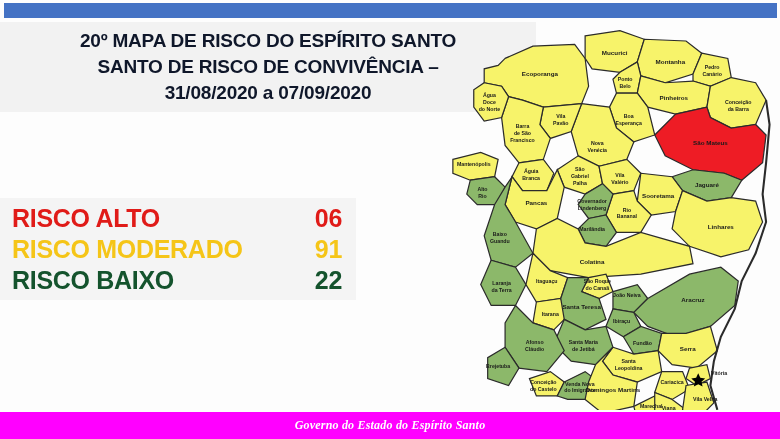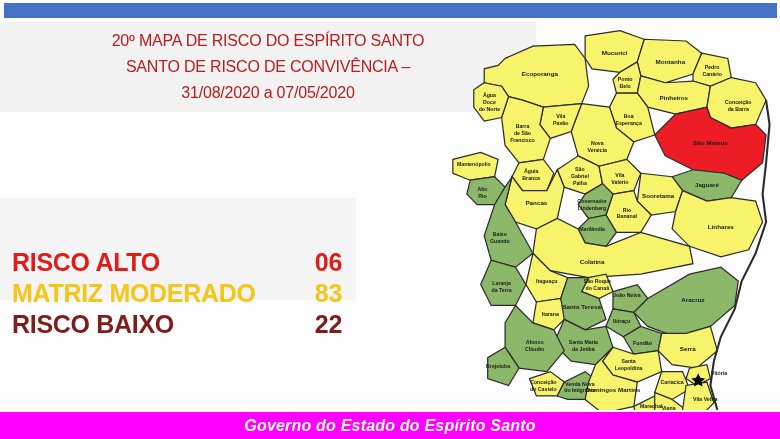--- a/index.html
+++ b/index.html
@@ -34,23 +34,23 @@
     width: 536px;
     height: 90px;
     background: #f2f2f2;
     display: flex;
     flex-direction: column;
     align-items: center;
     justify-content: center;
     text-align: center;
   }
   #title-block .tline {
-    color: #b91c1c;
-    font-weight: normal;
-    font-size: 16px;
+    color: #0f172a;
+    font-weight: bold;
+    font-size: 19px;
     line-height: 26px;
     letter-spacing: -0.2px;
     white-space: nowrap;
   }
 
   
   #legend-block {
     position: absolute;
     left: 0px;
     top: 198px;
@@ -65,23 +65,23 @@
     align-items: baseline;
     justify-content: space-between;
     padding: 0 14px 0 12px;
     font-weight: bold;
     font-size: 25px;
     line-height: 31px;
     white-space: nowrap;
   }
   .legend-row .lbl { letter-spacing: -0.3px; }
   .legend-row .val { letter-spacing: -0.3px; }
-  .lr-high { color: #e01b18; margin-top: 44px; }
+  .lr-high { color: #e01b18; }
   .lr-mod  { color: #f5c518; }
-  .lr-low  { color: #7f1d1d; }
+  .lr-low  { color: #14532d; }
 
   
   #map-wrap {
     position: absolute;
     left: 432px;
     top: 20px;
     width: 348px;
     height: 390px;
   }
   #map-svg { display: block; width: 100%; height: 100%; }
@@ -110,45 +110,46 @@
     height: 27px;
     background: #ff00ff;
     display: flex;
     align-items: center;
     justify-content: center;
   }
   #footer-bar .ftext {
     color: #ffffff;
     font-style: italic;
     font-weight: bold;
-    font-size: 16px;
+    font-size: 12px;
     letter-spacing: 0.2px;
+    font-family: Liberation Serif, serif;
   }
 </style>
 </head>
 <body>
 
 <div id="page">
 
   <div id="top-bar"></div>
 
   <div id="title-block">
     <div class="tline">20º MAPA DE RISCO DO ESPÍRITO SANTO</div>
     <div class="tline">SANTO DE RISCO DE CONVIVÊNCIA –</div>
-    <div class="tline">31/08/2020 a 07/05/2020</div>
+    <div class="tline">31/08/2020 a 07/09/2020</div>
   </div>
 
   <div id="legend-block">
     <div class="legend-row lr-high">
       <span class="lbl">RISCO ALTO</span>
       <span class="val">06</span>
     </div>
     <div class="legend-row lr-mod">
-      <span class="lbl">MATRIZ MODERADO</span>
-      <span class="val">83</span>
+      <span class="lbl">RISCO MODERADO</span>
+      <span class="val">91</span>
     </div>
     <div class="legend-row lr-low">
       <span class="lbl">RISCO BAIXO</span>
       <span class="val">22</span>
     </div>
   </div>
 
   <div id="map-wrap">
     <svg id="map-svg" viewBox="0 0 200 224" preserveAspectRatio="xMidYMid meet">
 

